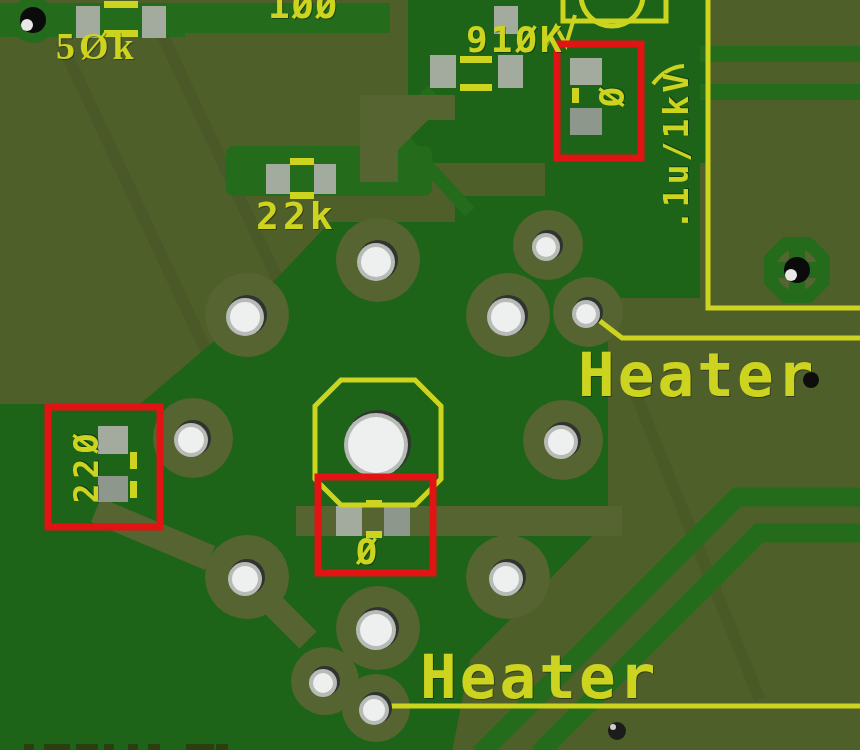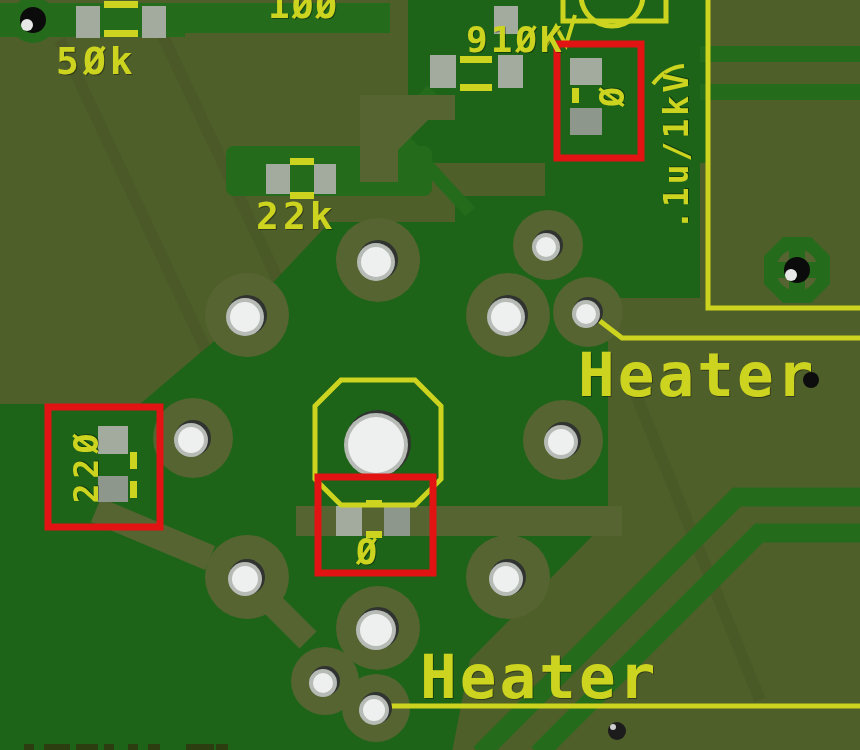--- a/index.html
+++ b/index.html
@@ -20,21 +20,21 @@
     font-family:"DejaVu Sans Mono","Liberation Mono",monospace;
   }
   #board-svg{position:absolute;left:0;top:0;}
   .silk{
     position:absolute;color:var(--silk);font-weight:bold;line-height:1;
     white-space:pre;text-shadow:1px 1px 0 rgba(0,0,0,.35);
     pointer-events:none;
   }
   .v{transform:rotate(-90deg);transform-origin:center center;text-align:center;}
   .l100{left:268px;top:-12px;font-size:36px;letter-spacing:2px;}
-  .l50k{left:56px;top:42px;font-size:38px;letter-spacing:4px;}
+  .l50k{left:56px;top:27px;font-size:38px;letter-spacing:4px;font-family:Liberation Serif, serif;}
   .l910k{left:466px;top:22px;font-size:36px;letter-spacing:3px;}
   .l22k{left:256px;top:197px;font-size:38px;letter-spacing:4px;text-align:right;}
   .lcap{left:577px;top:130px;width:200px;height:40px;font-size:33px;letter-spacing:3px;line-height:40px;}
   .l220{left:37px;top:449px;width:100px;height:34px;font-size:33px;letter-spacing:5px;line-height:34px;}
   .l0top{left:593px;top:80px;width:40px;height:34px;font-size:33px;line-height:34px;}
   .l0mid{left:356px;top:535px;font-size:35px;}
   .lheater1{left:578px;top:344px;font-size:61px;letter-spacing:3px;}
   .lheater2{left:420px;top:646px;font-size:61px;letter-spacing:3px;}
 </style>
 </head>

